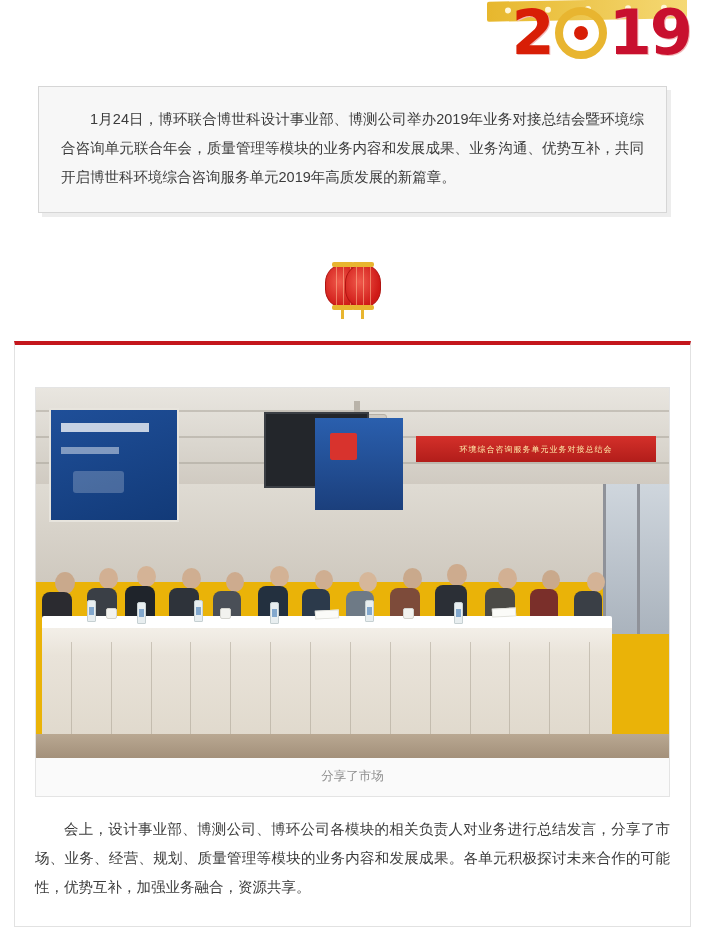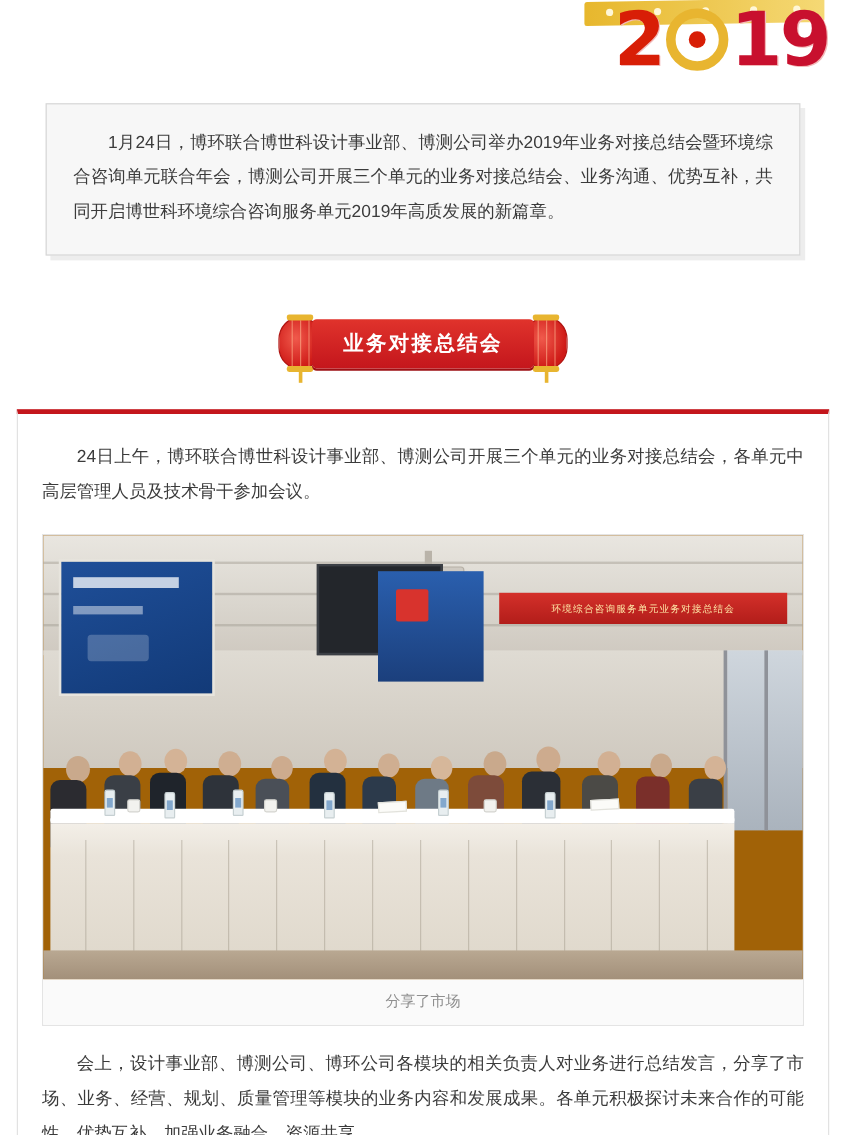--- a/index.html
+++ b/index.html
@@ -176,21 +176,21 @@
   .figure {
     margin: 20px 0 0 0;
     border: 1px solid #e4e4e4;
     background: #fafafa;
   }
   .photo {
     position: relative;
     width: 100%;
     height: 370px;
     overflow: hidden;
-    background: #a16207;
+    background: #eab308;
   }
   .ph-ceiling {
     position: absolute; left: 0; top: 0; width: 100%; height: 100px;
     background: linear-gradient(180deg, #e9e6e0 0%, #d9d5cd 60%, #cfc9c0 100%);
   }
   .ph-ceil-line {
     position: absolute; left: 0; width: 100%; height: 2px; background: rgba(160,155,145,.45);
   }
   .ph-projector {
     position: absolute;
@@ -319,41 +319,39 @@
   </div>
   <div class="year-wrap">
     <span class="digit-2">2</span>
     <span class="digit-0"></span>
     <span class="digit-1">1</span>
     <span class="digit-9">9</span>
   </div>
 </div>
 
 <div class="intro-box">
-  <p class="intro-text">1月24日，博环联合博世科设计事业部、博测公司举办2019年业务对接总结会暨环境综合咨询单元联合年会，博测公司开展三个单元的业务对接总结会、业务沟通、优势互补，共同开启博世科环境综合咨询服务单元2019年高质发展的新篇章。</p>
+  <p class="intro-text">1月24日，博环联合博世科设计事业部、博测公司举办2019年业务对接总结会暨环境综合咨询单元联合年会，质量管理等模块的业务内容和发展成果、业务沟通、优势互补，共同开启博世科环境综合咨询服务单元2019年高质发展的新篇章。</p>
 </div>
 
 <div class="section-title-wrap">
   <div class="lantern left">
     <span class="rib" style="left:10px"></span>
     <span class="rib" style="left:17px"></span>
     <span class="rib" style="left:24px"></span>
     <span class="tassel"></span>
   </div>
-  <div class="title-plate">业务对接总结会</div>
   <div class="lantern right">
     <span class="rib" style="left:10px"></span>
     <span class="rib" style="left:17px"></span>
     <span class="rib" style="left:24px"></span>
     <span class="tassel"></span>
   </div>
 </div>
 
 <div class="content-card">
-  <p class="para">24日上午，博环联合博世科设计事业部、博测公司开展三个单元的业务对接总结会，各单元中高层管理人员及技术骨干参加会议。</p>
 
   <figure class="figure" style="margin-left:0;margin-right:0;">
     <div class="photo">
       <div class="ph-ceiling">
         <span class="ph-ceil-line" style="top:22px"></span>
         <span class="ph-ceil-line" style="top:48px"></span>
         <span class="ph-ceil-line" style="top:74px"></span>
       </div>
       <div class="ph-projector"></div>
       <div class="ph-wall"></div>

